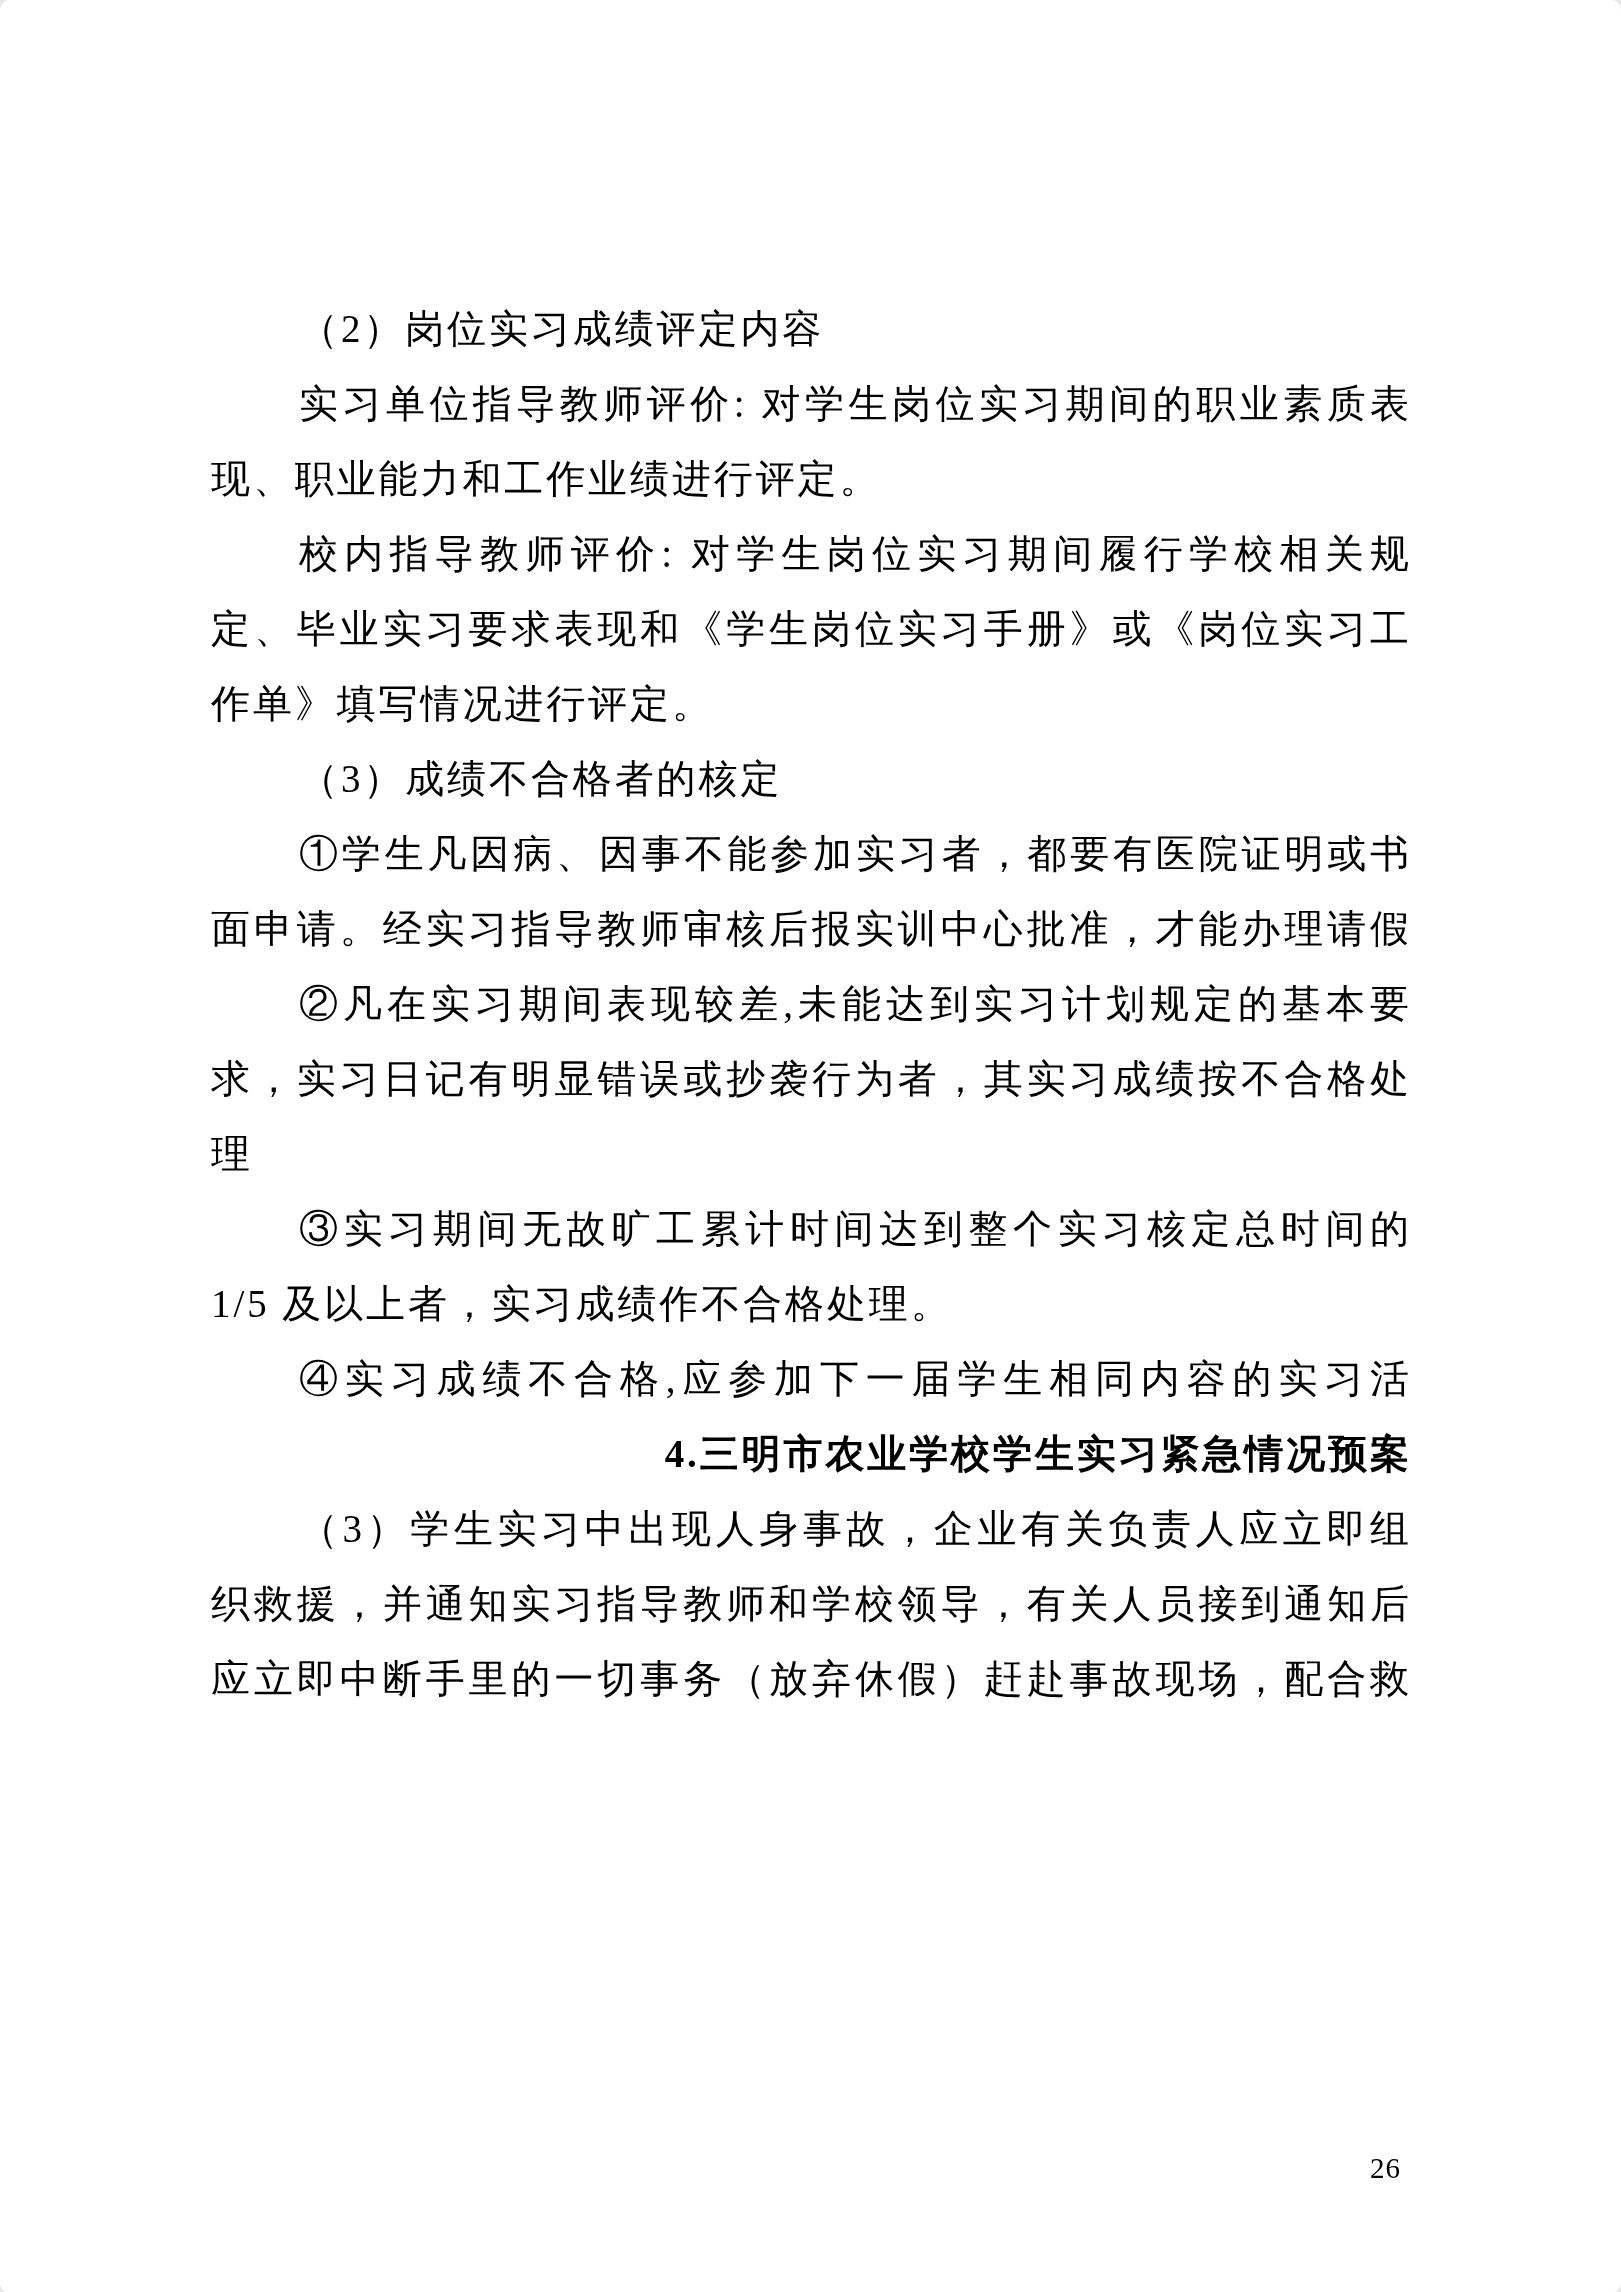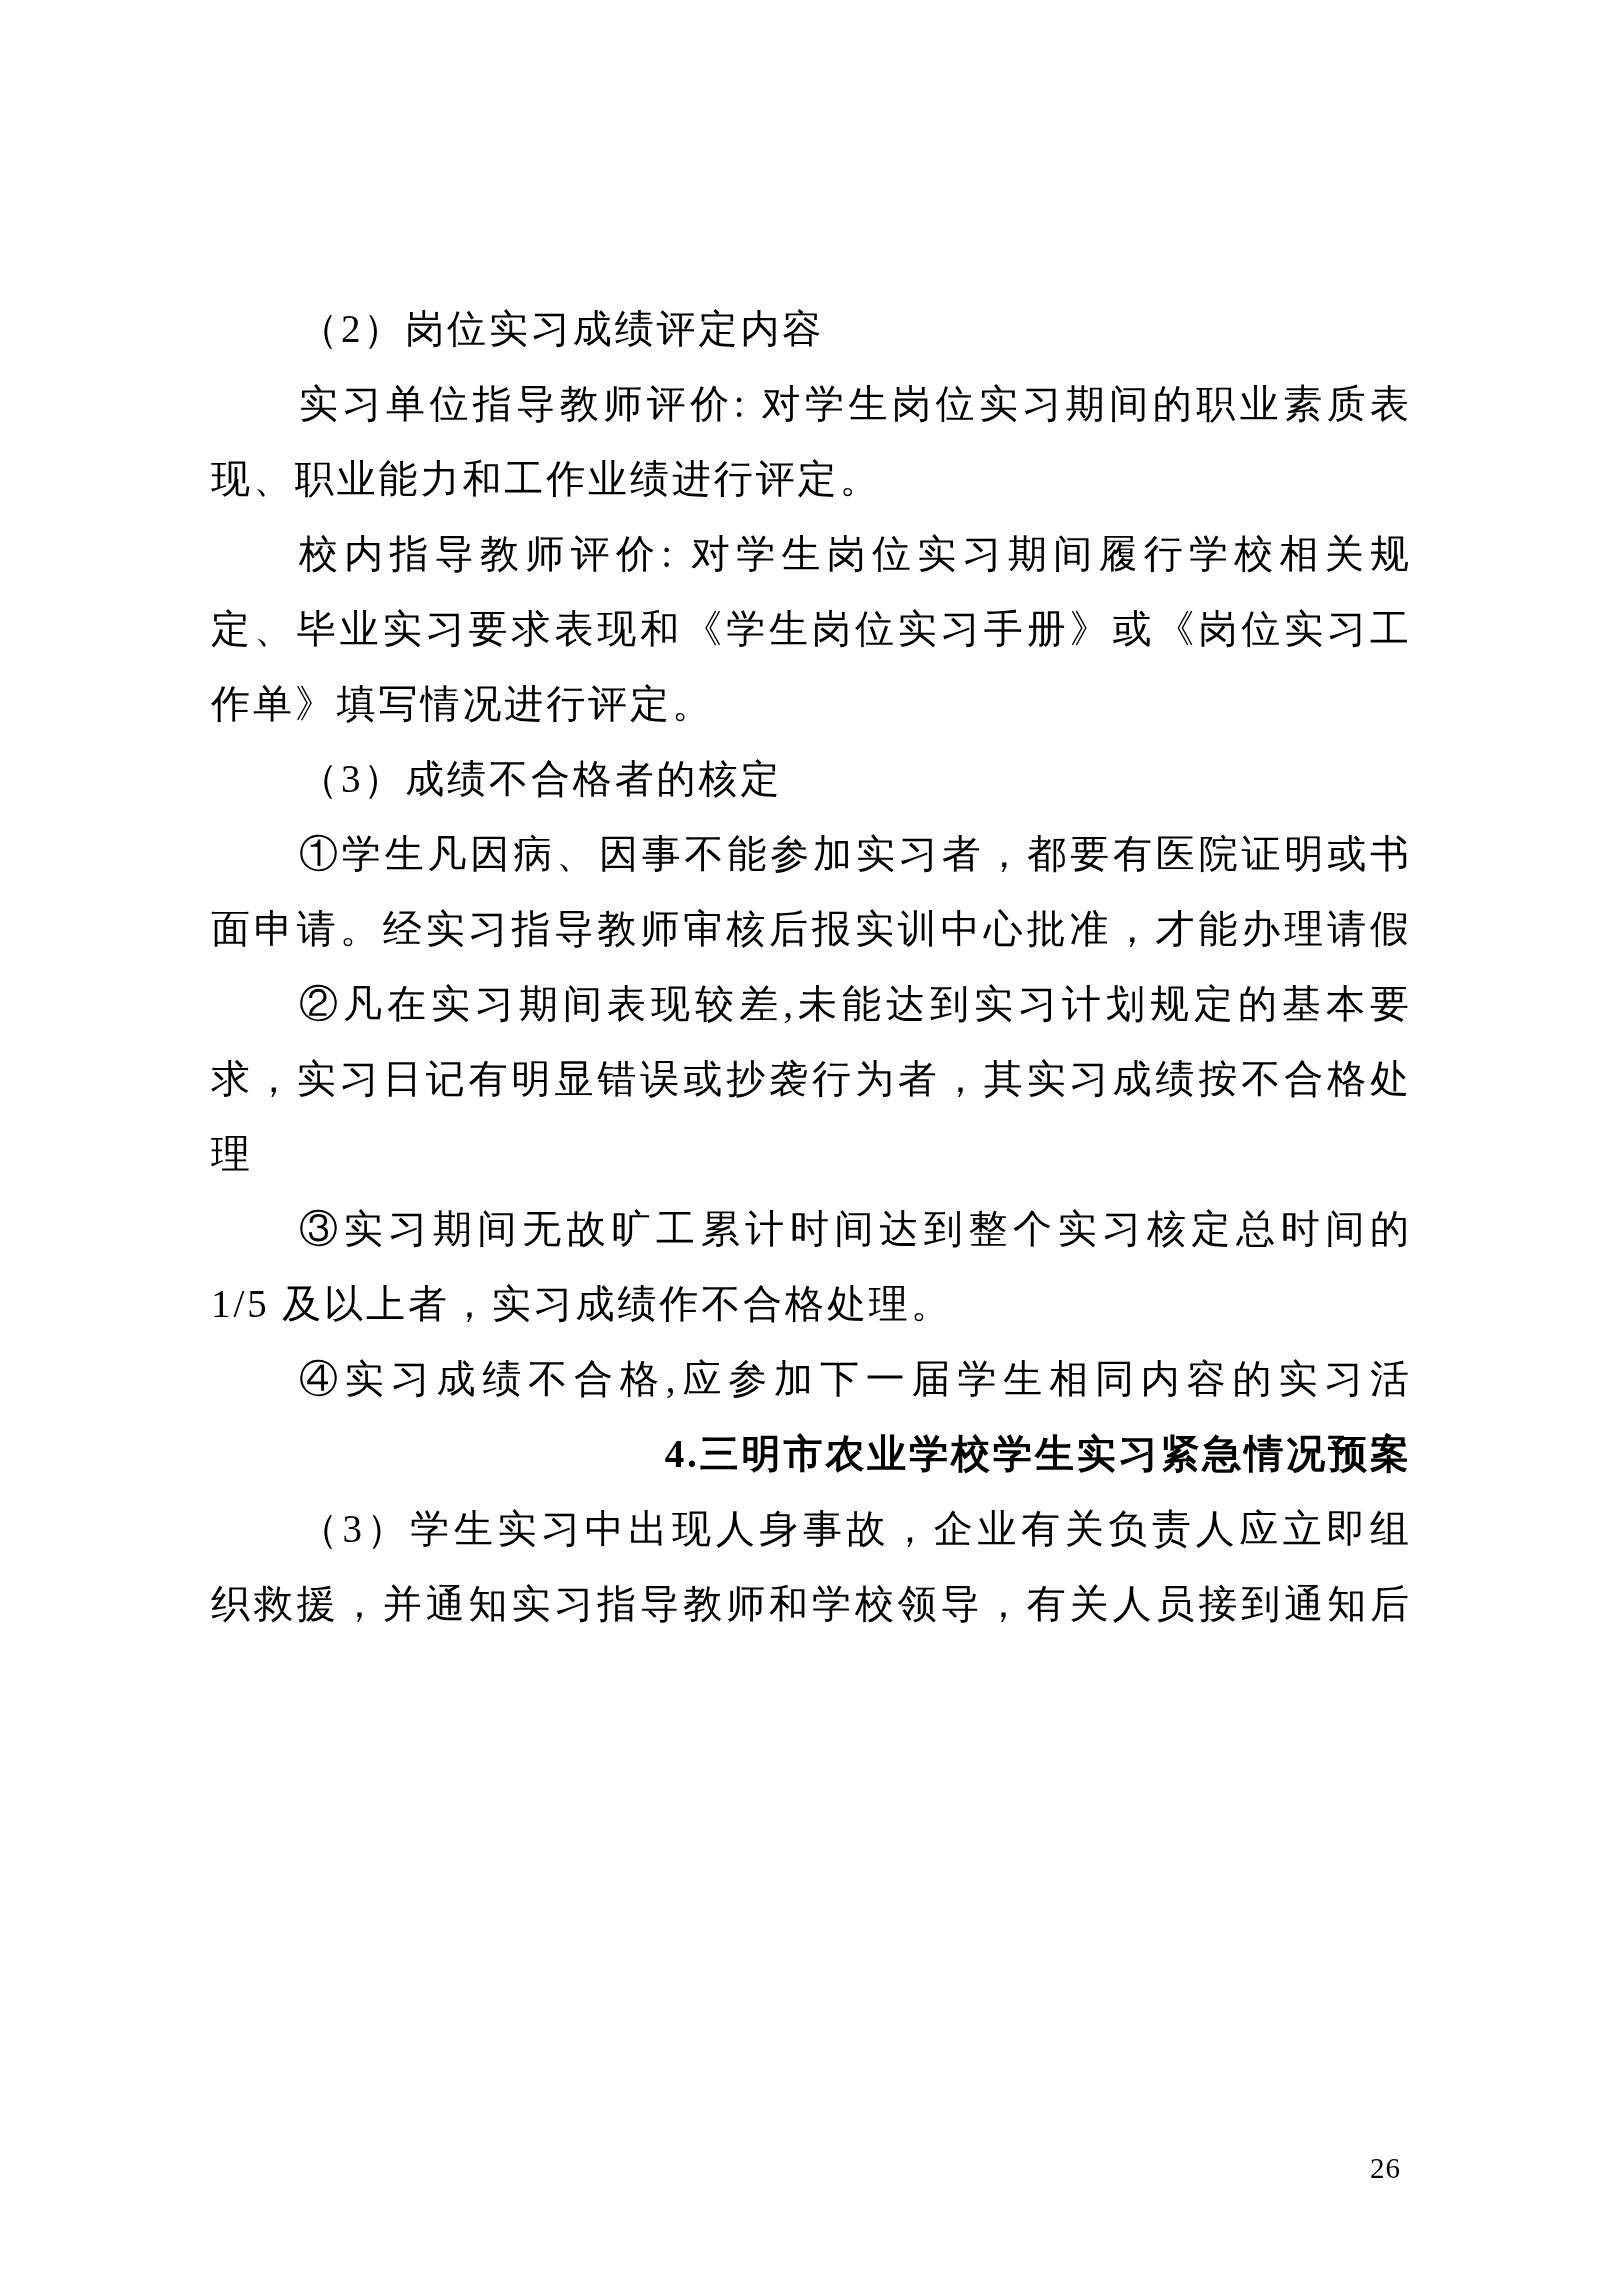--- a/index.html
+++ b/index.html
@@ -9,20 +9,21 @@
   }
   .page {
     position: relative;
     width: 1621px;
     height: 2293px;
     margin: 0 auto;
     background: #ffffff;
     color: #000000;
     font-family: "Liberation Serif", "DejaVu Serif", serif;
     overflow: hidden;
+    border-radius: 10px;
   }
   .content {
     position: absolute;
     left: 211px;
     top: 291px;
     width: 1201px;
   }
   .line {
     height: 75px;
     line-height: 75px;
@@ -71,16 +72,17 @@
     <div class="line fill">面申请。经实习指导教师审核后报实训中心批准，才能办理请假</div>
     <div class="line indent fill">②凡在实习期间表现较差,未能达到实习计划规定的基本要</div>
     <div class="line fill">求，实习日记有明显错误或抄袭行为者，其实习成绩按不合格处</div>
     <div class="line">理</div>
     <div class="line indent fill">③实习期间无故旷工累计时间达到整个实习核定总时间的</div>
     <div class="line">1/5 及以上者，实习成绩作不合格处理。</div>
     <div class="line indent fill">④实习成绩不合格,应参加下一届学生相同内容的实习活</div>
     <div class="line indent bold">4.三明市农业学校学生实习紧急情况预案</div>
     <div class="line indent fill">（3）学生实习中出现人身事故，企业有关负责人应立即组</div>
     <div class="line fill">织救援，并通知实习指导教师和学校领导，有关人员接到通知后</div>
+    <div class="line fill">应立即中断手里的一切事务（放弃休假）赶赴事故现场，配合救</div>
   </div>
   <div class="page-number">26</div>
 </div>
 
 
 </body></html>

